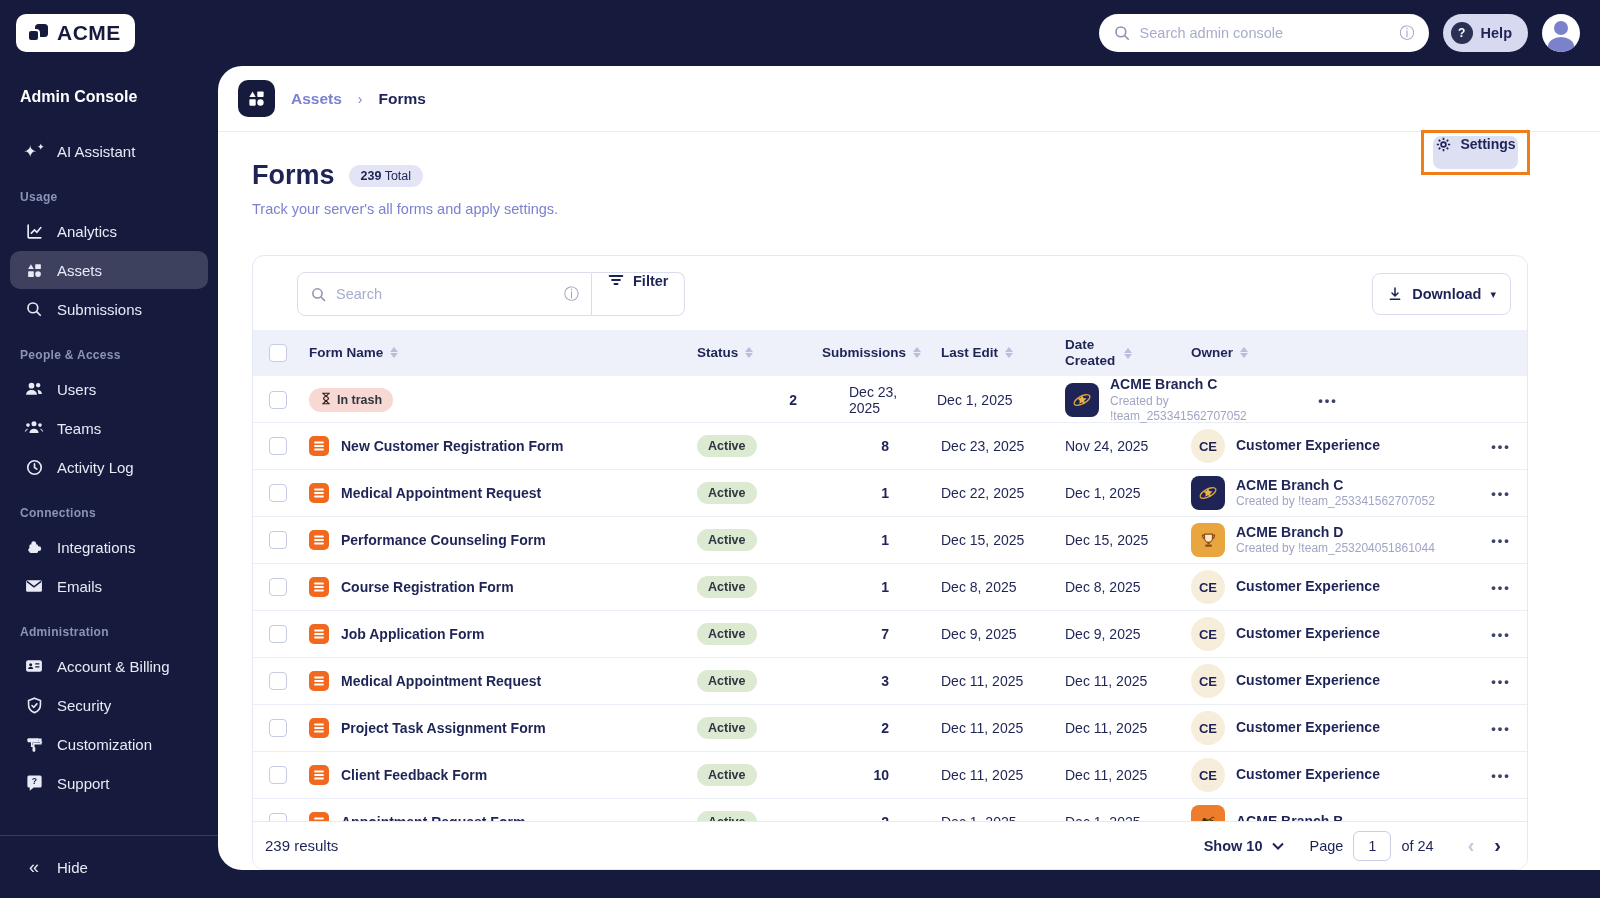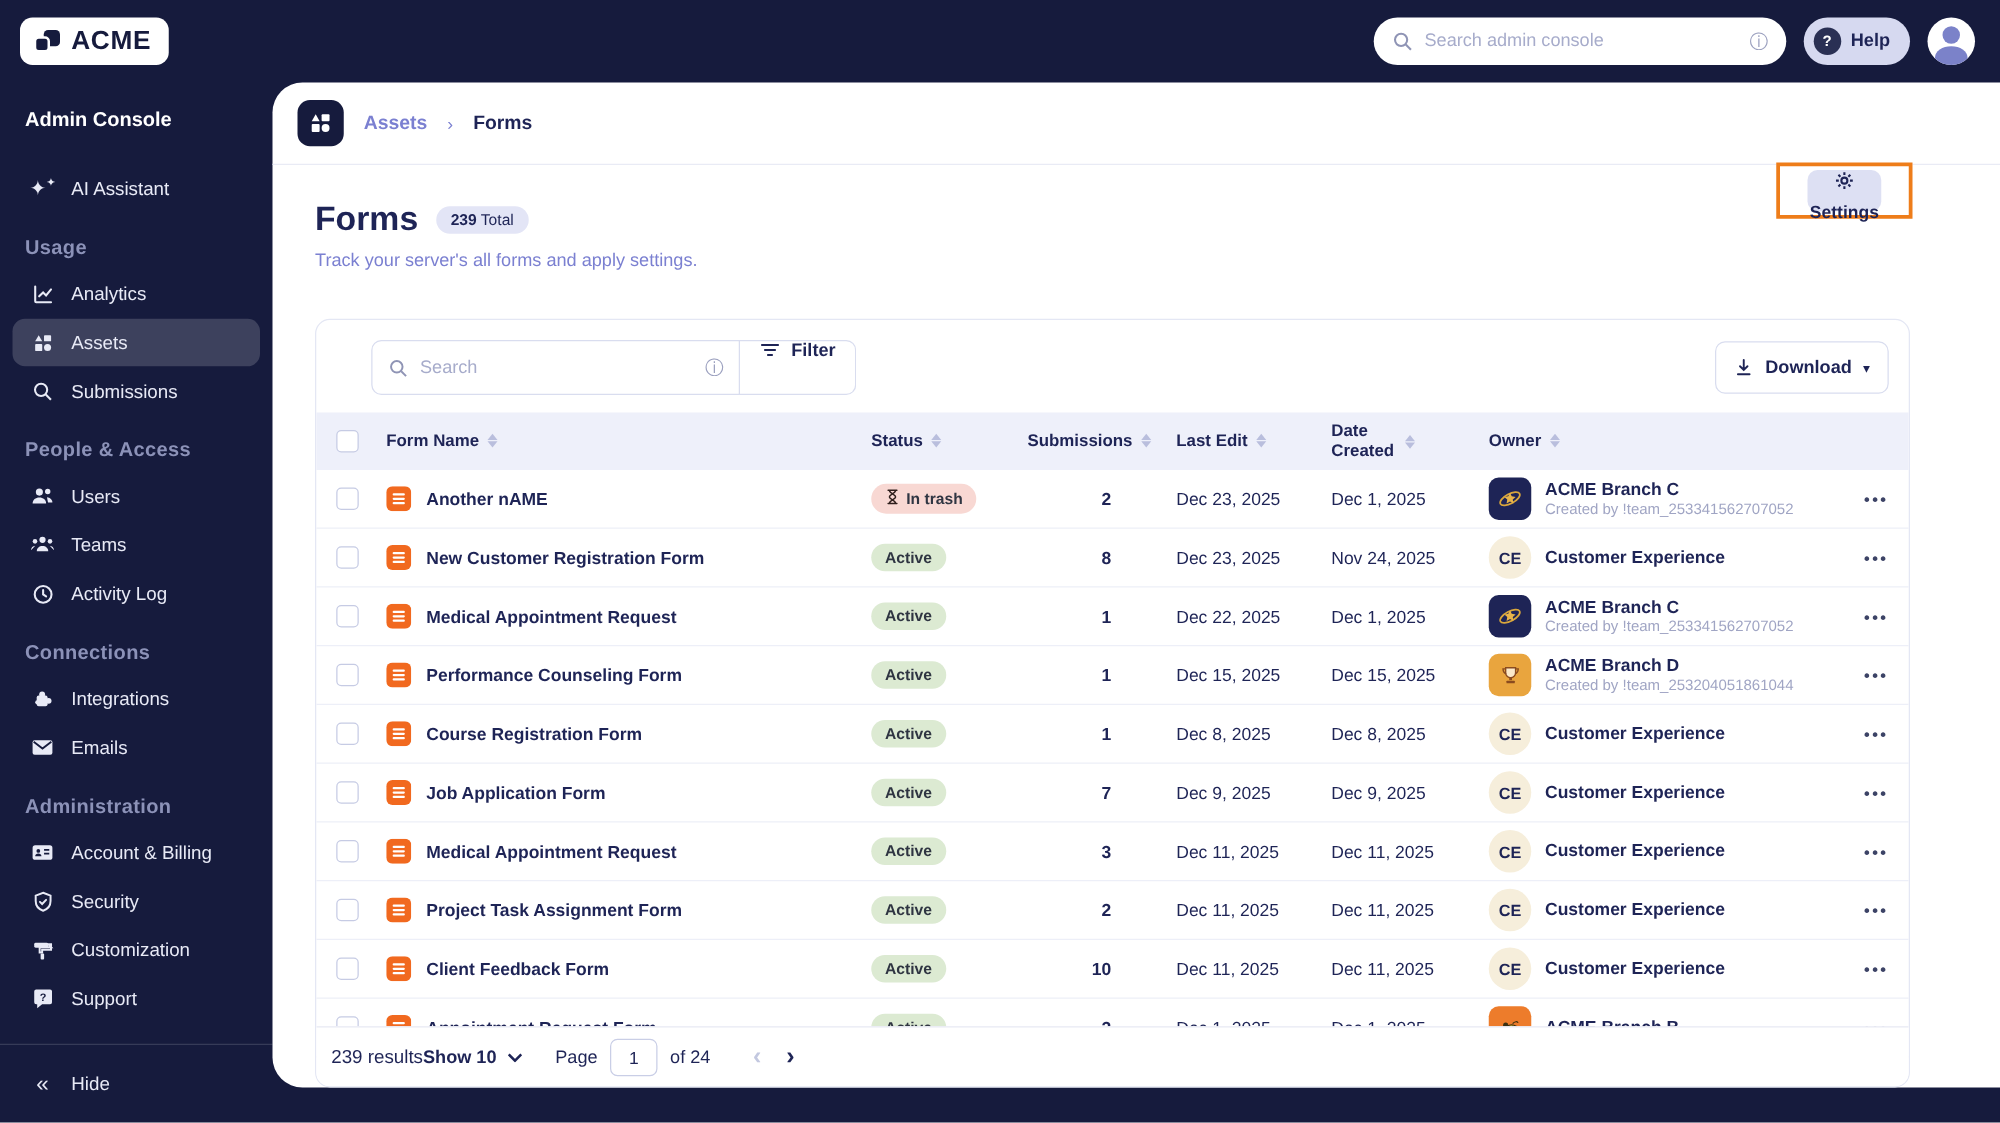--- a/index.html
+++ b/index.html
@@ -22,38 +22,38 @@
   .help-label { font-weight:bold; font-size:14.5px; color:#1E2456; }
   .avatar-circle { width:38px; height:38px; border-radius:50%; background:#fff; position:relative; overflow:hidden; }
   .avatar-circle .head { position:absolute; top:7px; left:12px; width:14px; height:14px; border-radius:50%; background:#7B82C9; }
   .avatar-circle .body { position:absolute; top:23px; left:6px; width:26px; height:18px; border-radius:50% 50% 0 0; background:#7B82C9; }
   
   .sidebar { position:absolute; top:66px; left:0; width:218px; bottom:0; padding-top:22px; }
   .sb-title { color:#fff; font-size:16px; font-weight:bold; padding:0 20px; margin-bottom:26px; }
   .sb-item { display:flex; align-items:center; gap:13px; color:#E8EAF6; font-size:15px; padding:9px 14px; margin:1px 10px; border-radius:10px; cursor:pointer; }
   .sb-item.active { background:rgba(255,255,255,.17); }
   .sb-item .ic { width:20px; height:20px; display:flex; align-items:center; justify-content:center; flex:none; }
-  .sb-section { color:#8C92B8; font-size:16px; font-weight:bold; letter-spacing:.3px; padding:0 20px; margin:20px 0 8px; }
+  .sb-section { color:#8C92B8; font-size:12px; font-weight:bold; letter-spacing:.3px; padding:0 20px; margin:20px 0 8px; }
   .sb-hide { position:absolute; bottom:0; left:0; right:0; border-top:1px solid rgba(255,255,255,.14); padding:12px 0; }
   .sparkle { color:#E8EAF6; font-size:16px; }
   
   .panel { position:absolute; left:218px; top:66px; right:0; bottom:28px; background:#fff; border-radius:24px 0 0 24px; }
   .crumb-bar { height:66px; border-bottom:1px solid #E9EBF5; display:flex; align-items:center; padding:0 20px; gap:16px; }
   .crumb-icon { width:37px; height:37px; background:#161B3D; border-radius:10px; display:flex; align-items:center; justify-content:center; }
   .crumb-link { color:#7B80D1; font-size:15.5px; font-weight:bold; cursor:pointer; }
   .crumb-sep { color:#7B80D1; font-size:14px; }
   .crumb-current { color:#1E2456; font-size:15.5px; font-weight:bold; }
   .page-head { position:relative; padding:28px 0 0 34px; width:1344px; }
   .title-row { display:flex; align-items:center; gap:14px; }
   .page-title { font-size:27px; font-weight:bold; color:#1E2456; }
   .total-badge { background:#E3E5F6; border-radius:13px; padding:4px 12px; font-size:12.5px; color:#1E2456; }
   .total-badge b { font-weight:bold; }
   .page-sub { margin-top:10px; color:#7B80D1; font-size:14.5px; }
   .settings-annot { position:absolute; top:-2px; left:1203px; width:109px; height:45px; border:3px solid #EE7D1A; display:flex; align-items:center; justify-content:center; background:#fff; }
-  .settings-btn { background:#DDE0F3; border:none; border-radius:8px; height:33px; padding:0 2px; display:flex; align-items:center; gap:8px; font-family:inherit; font-size:14px; font-weight:bold; color:#1E2456; cursor:pointer;flex-direction:column; }
+  .settings-btn { background:#DDE0F3; border:none; border-radius:8px; height:33px; padding:0 2px; display:flex; gap:8px; font-family:inherit; font-size:14px; font-weight:bold; color:#1E2456; cursor:pointer; }
   
   .card { position:absolute; left:34px; top:189px; width:1276px; height:615px; border:1px solid #E4E7F4; border-radius:12px; background:#fff; overflow:hidden; }
   .card-toolbar { display:flex; align-items:center; justify-content:space-between; padding:16px 16px 14px; }
   .search-group { display:flex; height:44px;padding-left:28px; }
   .tbl-search { width:295px; border:1px solid #D9DDEF; border-radius:8px 0 0 8px; display:flex; align-items:center; gap:9px; padding:0 12px; }
   .tbl-search input { border:none; outline:none; flex:1; font-size:14.5px; font-family:inherit; color:#1E2456; }
   .tbl-search input::placeholder { color:#A7ACCB; }
   .filter-btn { border:1px solid #D9DDEF; border-left:none; border-radius:0 8px 8px 0; background:#fff; display:flex; align-items:flex-start; gap:9px; padding:0 16px; font-family:inherit; font-size:14.5px; font-weight:bold; color:#1E2456; cursor:pointer; }
   .download-btn { border:1px solid #D9DDEF; border-radius:8px; background:#fff; height:42px; display:flex; align-items:center; gap:9px; padding:0 14px; font-family:inherit; font-size:14.5px; font-weight:bold; color:#1E2456; cursor:pointer; }
   .caret { font-size:11px; color:#1E2456; }
@@ -82,21 +82,21 @@
   .av { width:34px; height:34px; flex:none; display:flex; align-items:center; justify-content:center; }
   .av.sq { border-radius:8px; }
   .av.ce { border-radius:50%; background:#F6EEDB; color:#1E2456; font-weight:bold; font-size:13px; }
   .av.navy { background:#1E2456; }
   .av.amber { background:#E9A53E; }
   .av.orange { background:#ED7C2B; }
   .owner-name { font-weight:bold; font-size:14px; line-height:1.25; }
   .owner-sub { color:#A0A5C4; font-size:12px; line-height:1.25; }
   .dots { color:#3C4366; font-weight:bold; letter-spacing:2px; font-size:13px; cursor:pointer; padding:4px; }
   
-  .card-footer { position:absolute; left:0; right:0; bottom:0; height:48px; background:#fff; border-top:1px solid #E7E9F4; display:flex; align-items:center; justify-content:flex-start; padding:0 18px 0 12px; }
+  .card-footer { position:absolute; left:0; right:0; bottom:0; height:48px; background:#fff; border-top:1px solid #E7E9F4; display:flex; align-items:center; justify-content:space-between; padding:0 18px 0 12px; }
   .results { font-size:15px; color:#1E2456; }
   .foot-right { display:flex; align-items:center; gap:26px; font-size:14.5px; color:#1E2456; }
   .show-sel { display:flex; align-items:center; gap:9px; font-weight:bold; cursor:pointer; }
   .page-group { display:flex; align-items:center; gap:10px; }
   .page-input { width:38px; height:30px; border:1px solid #C9CEE6; border-radius:6px; text-align:center; font-size:14px; font-family:inherit; color:#1E2456; }
   .pg-chev { font-size:20px; font-weight:bold; padding:0 8px; cursor:pointer; }
   .pg-chev.disabled { color:#C3C8E0; cursor:default; }
 </style>
 </head>
 <body>
@@ -390,29 +390,20 @@
           </span>
         </div>
       <div></div>
     </div>
 
     <div class="rows" id="table-rows">
   <div class="trow">
     <div>
             <span class="checkbox"></span>
           </div>
-    <div class="c-name">
-      <span class="form-icon">
-        <svg width="20" height="20" viewBox="0 0 20 20">
-                <rect width="20" height="20" rx="5" fill="#F1691F"></rect>
-                <path d="M6 6.5h8M6 10h8M6 13.5h8" stroke="#fff" stroke-width="1.8" stroke-linecap="round"></path>
-              </svg>
-      </span>
-      <span class="fname">Another nAME</span>
-    </div>
     <div class="c-status"><span class="badge trash">
               <span class="badge-ic"><svg width="12" height="13" viewBox="0 0 24 26" fill="none" stroke="#2F1F1C" stroke-width="2.4" stroke-linecap="round">
                   <path d="M5 2.5h14M5 23.5h14M7 2.5c0 5 10 7 10 10.5s-10 5.5-10 10.5M17 2.5c0 5-10 7-10 10.5s10 5.5 10 10.5"></path>
                 </svg></span>
               <span class="badge-txt">In trash</span>
             </span></div>
     <div class="c-subs">2</div>
     <div class="c-edit">Dec 23, 2025</div>
     <div class="c-created">Dec 1, 2025</div>
     <div class="c-owner">

